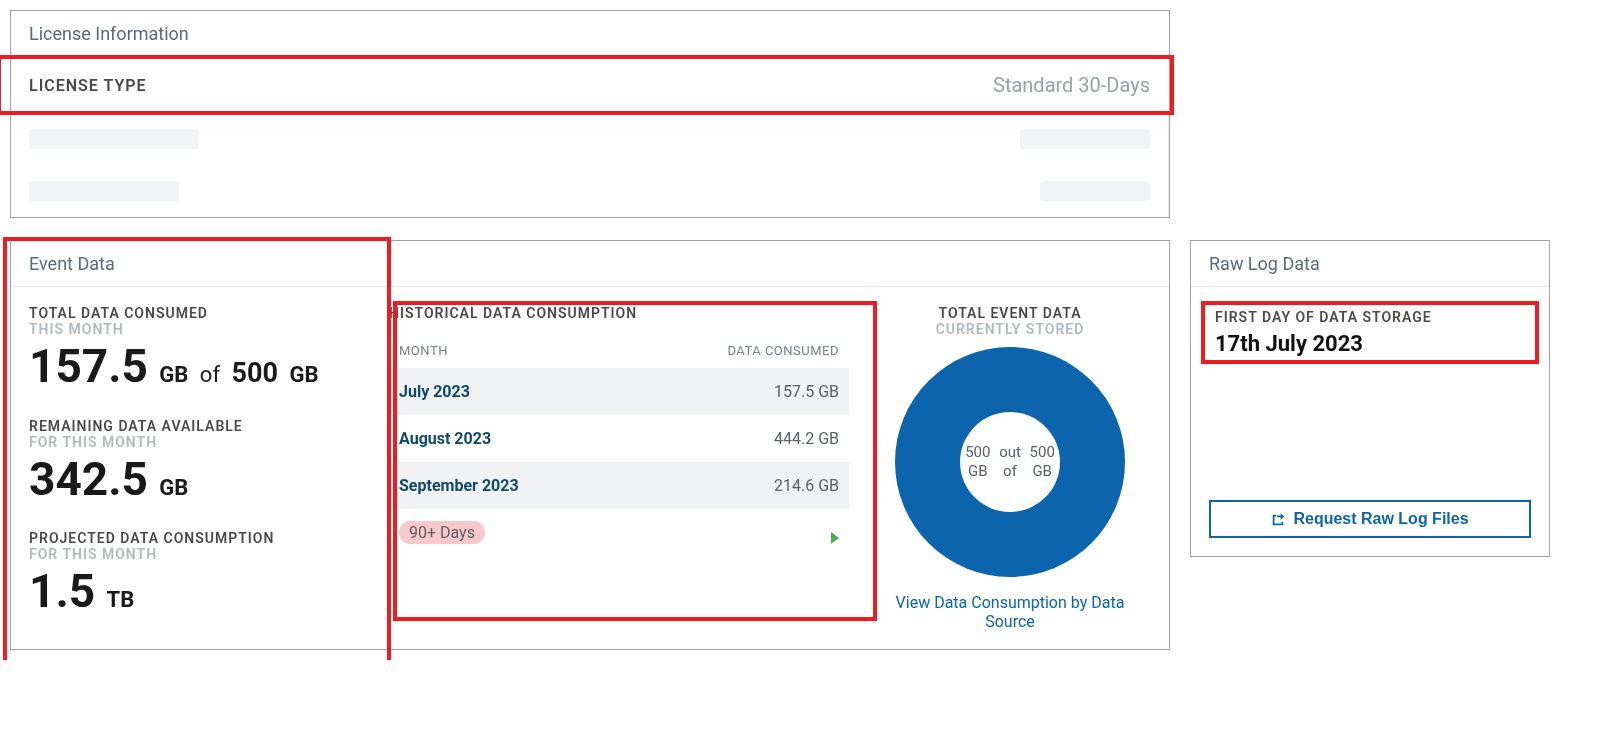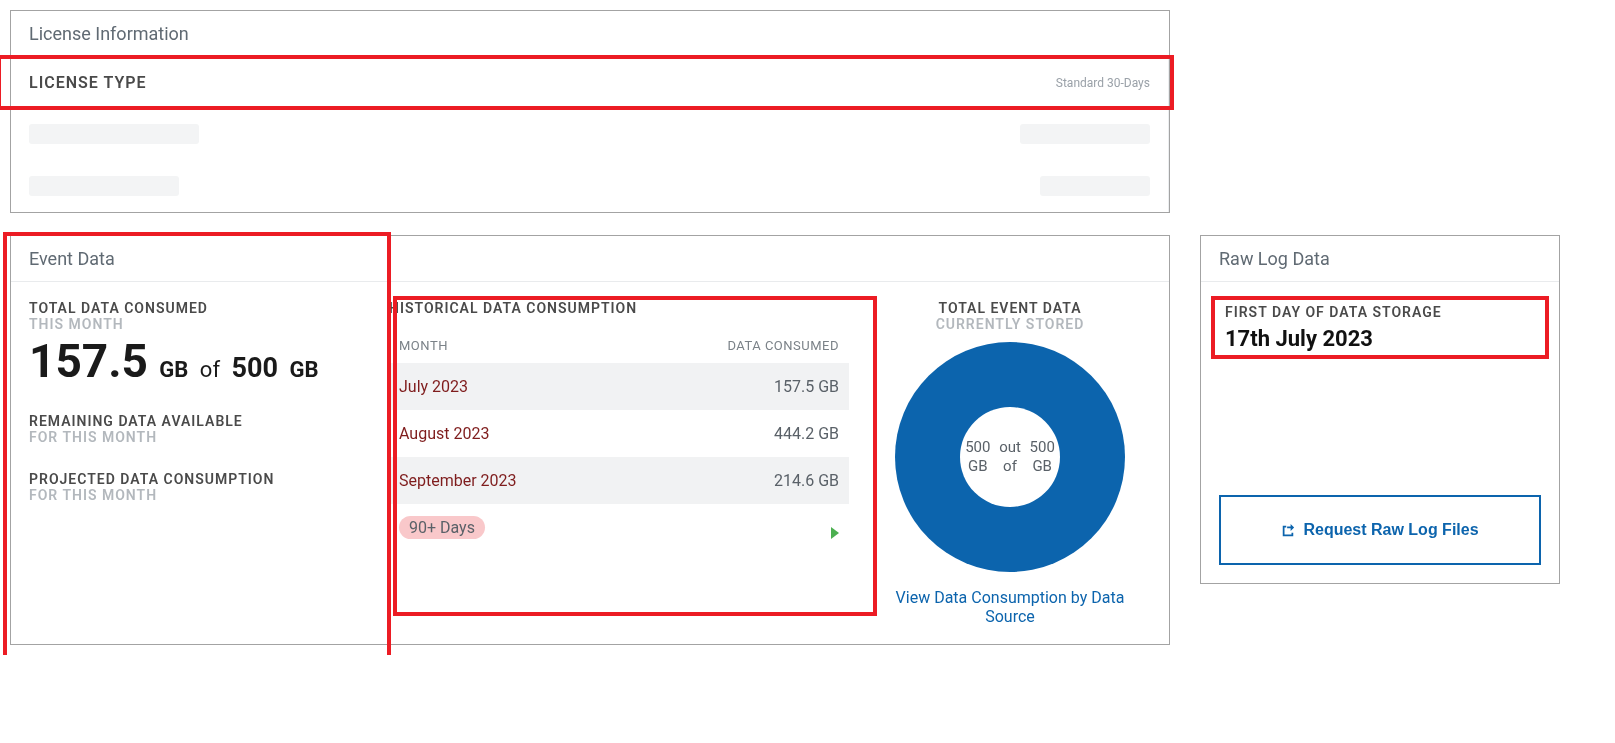--- a/index.html
+++ b/index.html
@@ -43,21 +43,21 @@
     font-size: 15px;
   }
   .lic-label {
     letter-spacing: 1px;
     font-weight: 600;
     color: #4a4a4a;
     font-size: 16px;
   }
   .lic-value {
     color: #9aa1a8;
-    font-size: 12px;
+    font-size: 20px;
   }
   .lic-box-hl { position: relative; }
   .lic-box-hl::before {
     content:"";
     position:absolute;
     top:-2px; left:-14px; right:-6px; bottom:-2px;
     border:4px solid #ec1c24;
     pointer-events:none;
   }
   .lic-box-hl2 { position: relative; }
@@ -68,21 +68,21 @@
     border:4px solid #ec1c24;
     pointer-events:none;
   }
   .faded-block {
     background:#f3f4f5;
     border-radius:3px;
     height:20px;
   }
 
   
-  .row2 { margin-top: 22px; gap: 30px; align-items: flex-start; }
+  .row2 { margin-top: 22px; gap: 20px; align-items: flex-start; }
   .event-card { width: 1160px; position: relative; }
   .event-body { display: flex; padding: 18px; gap: 20px; }
   .event-col1 { width: 340px; position: relative; }
   .event-col2 { width: 460px; position: relative; }
   .event-col3 { flex:1; display:flex; flex-direction:column; align-items:center; }
 
   .metric-label {
     font-size: 14px;
     letter-spacing: 1px;
     font-weight: 600;
@@ -124,21 +124,21 @@
     display:flex; justify-content:space-between;
     font-size:13px; color:#7b8288; letter-spacing:0.5px;
     padding: 6px 10px 10px 10px;
   }
   .hist-row {
     display:flex; justify-content:space-between;
     padding: 14px 10px;
     font-size: 16px;
   }
   .hist-row.alt { background:#f1f2f3; }
-  .hist-month { font-weight:400; color:#7f1d1d; }
+  .hist-month { font-weight:700; color:#0c4a6e; }
   .hist-val { color:#5a6168; }
   .hist-more {
     display:flex; justify-content:space-between; align-items:flex-end;
     padding: 12px 10px 4px 10px;
     font-size: 16px;
     color:#5a6168;
   }
   .hist-more-label {
     background: #f9c8ca;
     border-radius: 14px;
@@ -180,21 +180,21 @@
   }
   .firstday-date { font-size:22px; font-weight:700; color:#111; margin-top:6px; }
   .req-btn {
     margin-top: 140px;
     width:100%;
     border: 2px solid #0c64ad;
     background:#fff;
     color:#0c64ad;
     font-size:16px;
     font-weight:600;
-    padding: 24px;
+    padding: 8px;
     display:flex; align-items:center; justify-content:center; gap:8px;
     cursor:pointer;
   }
   .share-icon {
     width:14px; height:14px; display:inline-block; position:relative;
   }
   .share-icon svg { width:14px; height:14px; fill:#0c64ad; }
 </style>
 </head>
 <body>
@@ -232,24 +232,32 @@
             <span>157.5</span>
             <span class="metric-unit">GB</span>
             <span class="metric-unit" style="font-weight:400;">of</span>
             <span class="metric-mid">500</span>
             <span class="metric-unit">GB</span>
           </div>
         </div>
         <div class="metric-block">
           <div class="metric-label">REMAINING DATA AVAILABLE</div>
           <div class="metric-sublabel">FOR THIS MONTH</div>
+          <div class="metric-value-big">
+            <span>342.5</span>
+            <span class="metric-unit">GB</span>
+          </div>
         </div>
         <div class="metric-block" style="margin-bottom:0;">
           <div class="metric-label">PROJECTED DATA CONSUMPTION</div>
           <div class="metric-sublabel">FOR THIS MONTH</div>
+          <div class="metric-value-big">
+            <span>1.5</span>
+            <span class="metric-unit">TB</span>
+          </div>
         </div>
       </div>
 
       <div class="event-col2">
         <div class="hist-title">HISTORICAL DATA CONSUMPTION</div>
         <div class="hist-hdr">
           <span>MONTH</span>
           <span>DATA CONSUMED</span>
         </div>
         <div class="hist-row alt">

